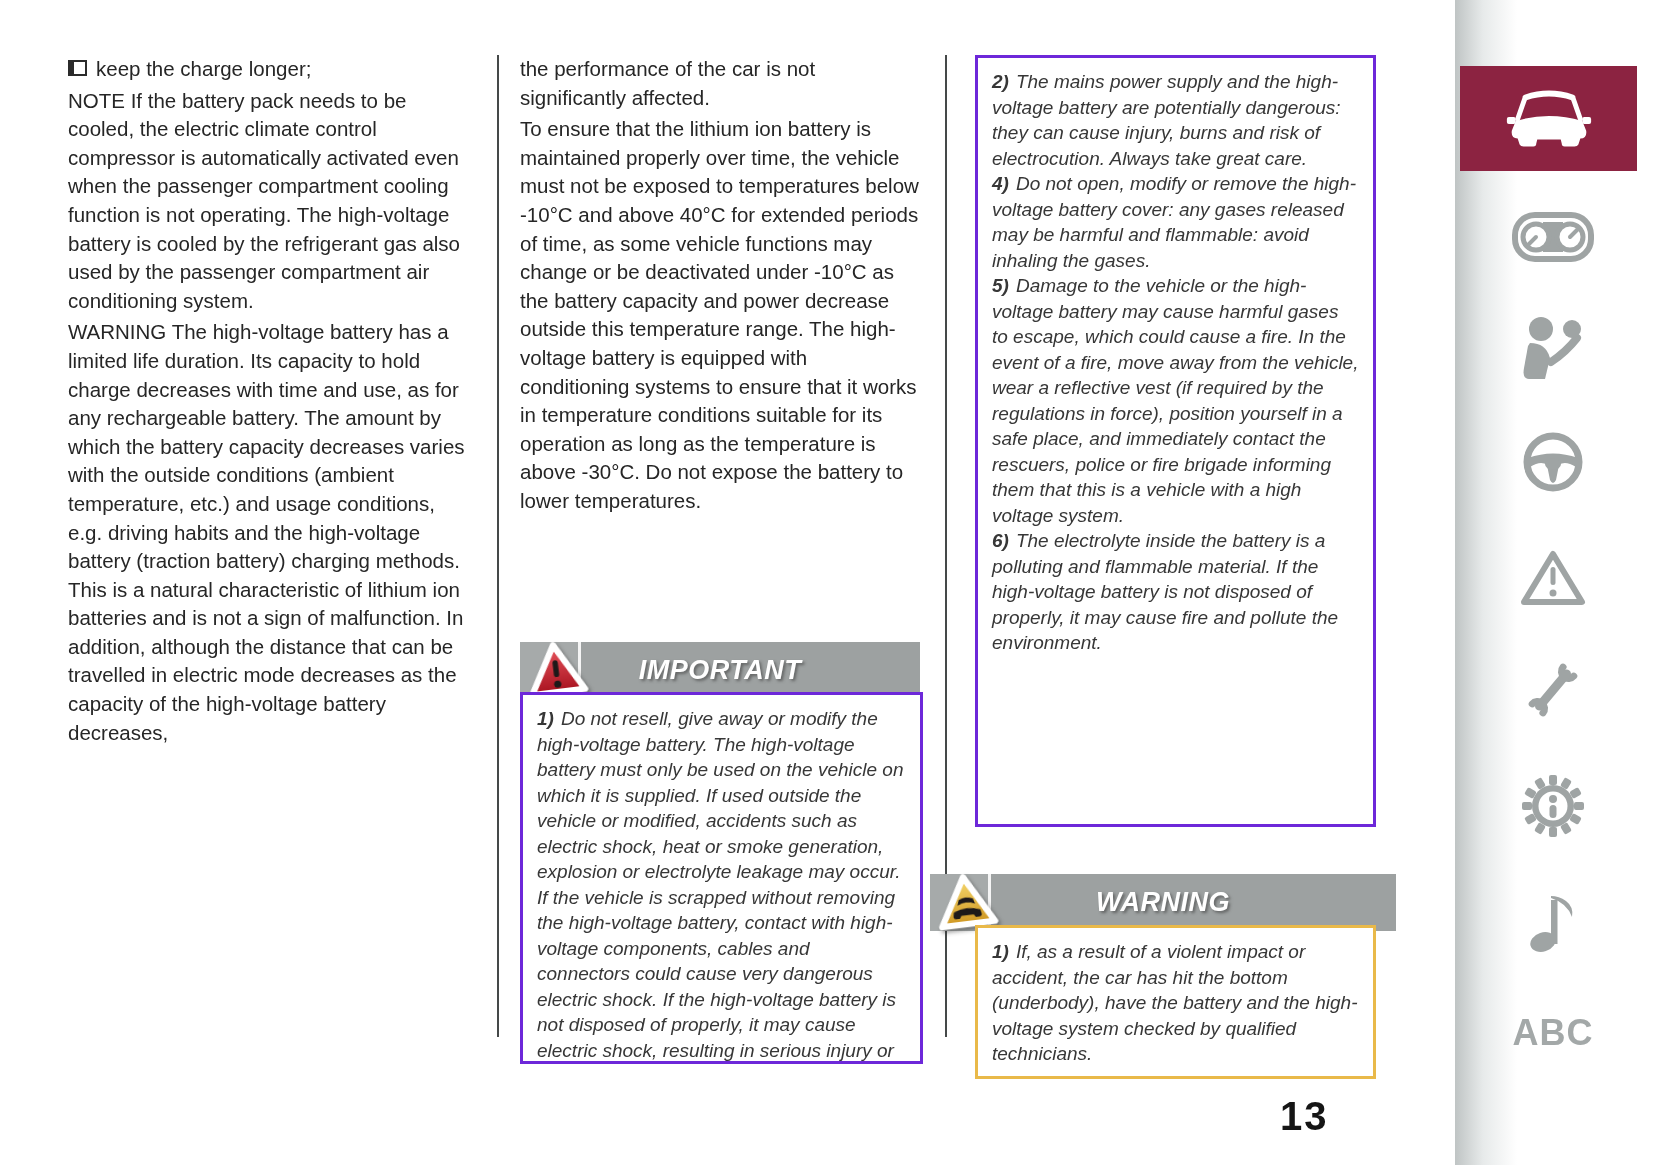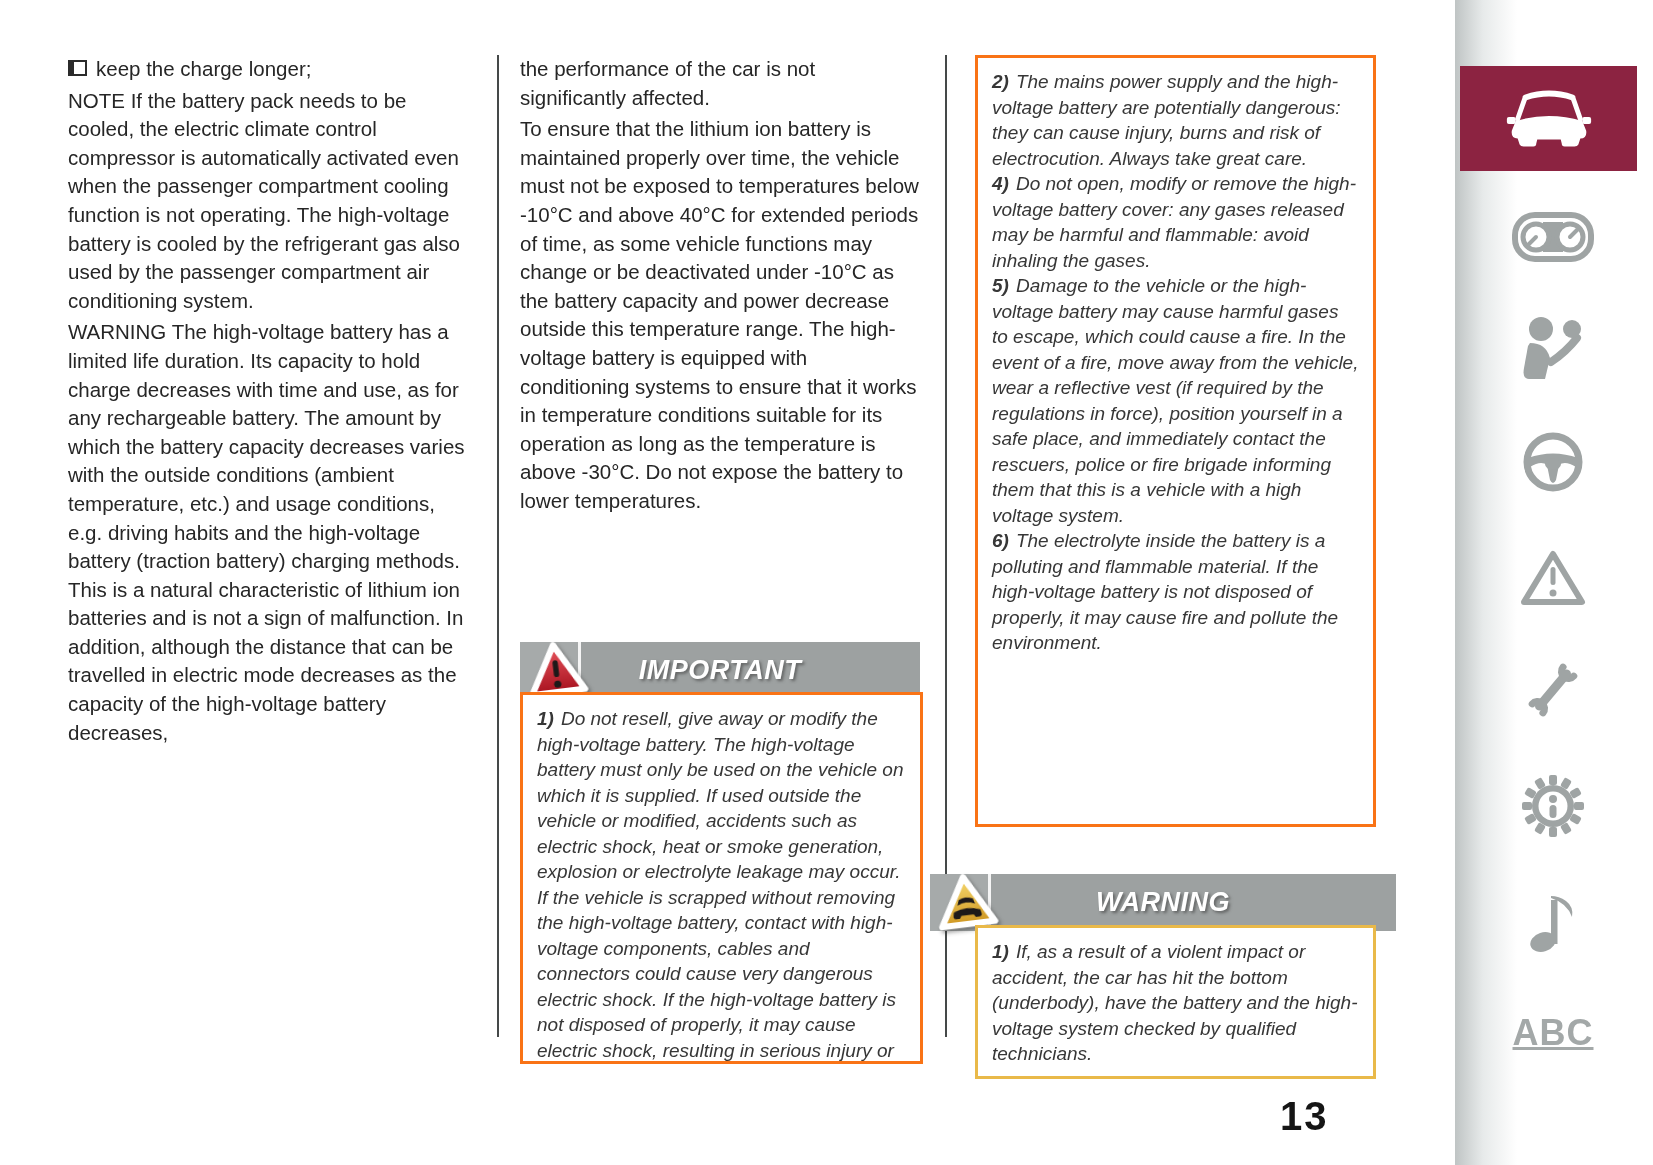--- a/index.html
+++ b/index.html
@@ -7,42 +7,42 @@
         font-family:"Liberation Sans",sans-serif;overflow:hidden;}
 
   
   .vline{position:absolute;top:55px;height:982px;width:2px;background:#454949;}
   .col{position:absolute;}
   .para{margin:0 0 3px 0;color:#262626;font-size:20.5px;line-height:28.6px;}
   .bullet-glyph{display:inline-block;width:11px;height:12px;border:2px solid #2b2b2b;
                 border-left-width:6px;margin-right:9px;vertical-align:0px;}
 
   
-  .wbox{position:absolute;background:#fff;border:3px solid #f97316;padding:11px 14px;
+  .wbox{position:absolute;background:#fff;border:3px solid #6d28d9;padding:11px 14px;
         color:#373737;font-style:italic;font-size:19px;line-height:25.5px;overflow:hidden;}
   .wbox.yellow{border-color:#e9b949;}
   .wi{margin:0;}
   .wi b{margin-right:7px;}
 
   
   .hbar{position:absolute;height:57px;background:#9da1a1;margin-top:22px;}
   .hbar-cell{position:absolute;left:0;top:0;width:58px;height:57px;background:#a6aaaa;
              border-right:3px solid #f5f5f5;}
   .hbar-title{position:absolute;left:0;right:0;top:0;height:57px;line-height:57px;
               text-align:center;color:#fff;font-weight:bold;font-style:italic;
               font-size:27px;letter-spacing:.5px;text-shadow:2px 2px 3px rgba(60,60,60,.6);}
   .tri{position:absolute;left:4px;top:-3px;filter:drop-shadow(2px 3px 2px rgba(40,40,40,.45));}
 
   
   .curl{position:absolute;left:1455px;top:0;width:62px;height:1165px;
         background:linear-gradient(to right,#bfc4c4 0%,#e7eaea 45%,#ffffff 100%);}
   .maroon-band{position:absolute;left:1460px;top:66px;width:177px;height:105px;
                background:#8c2341;display:flex;align-items:center;justify-content:center;}
   .side-icon{position:absolute;left:1553px;transform:translateX(-50%);}
-  .abc{font-weight:bold;font-size:36px;color:#a3a8a8;letter-spacing:1px;text-decoration:underline;}
+  .abc{font-weight:bold;font-size:36px;color:#a3a8a8;letter-spacing:1px;}
 
   .page-number{position:absolute;left:1280px;top:1094px;width:163px;text-align:left;
                font-size:40px;font-weight:bold;color:#151515;letter-spacing:2px;}
 </style>
 </head>
 <body>
 
 <div class="page">
 
   <div class="vline" style="left:497px;"></div>

